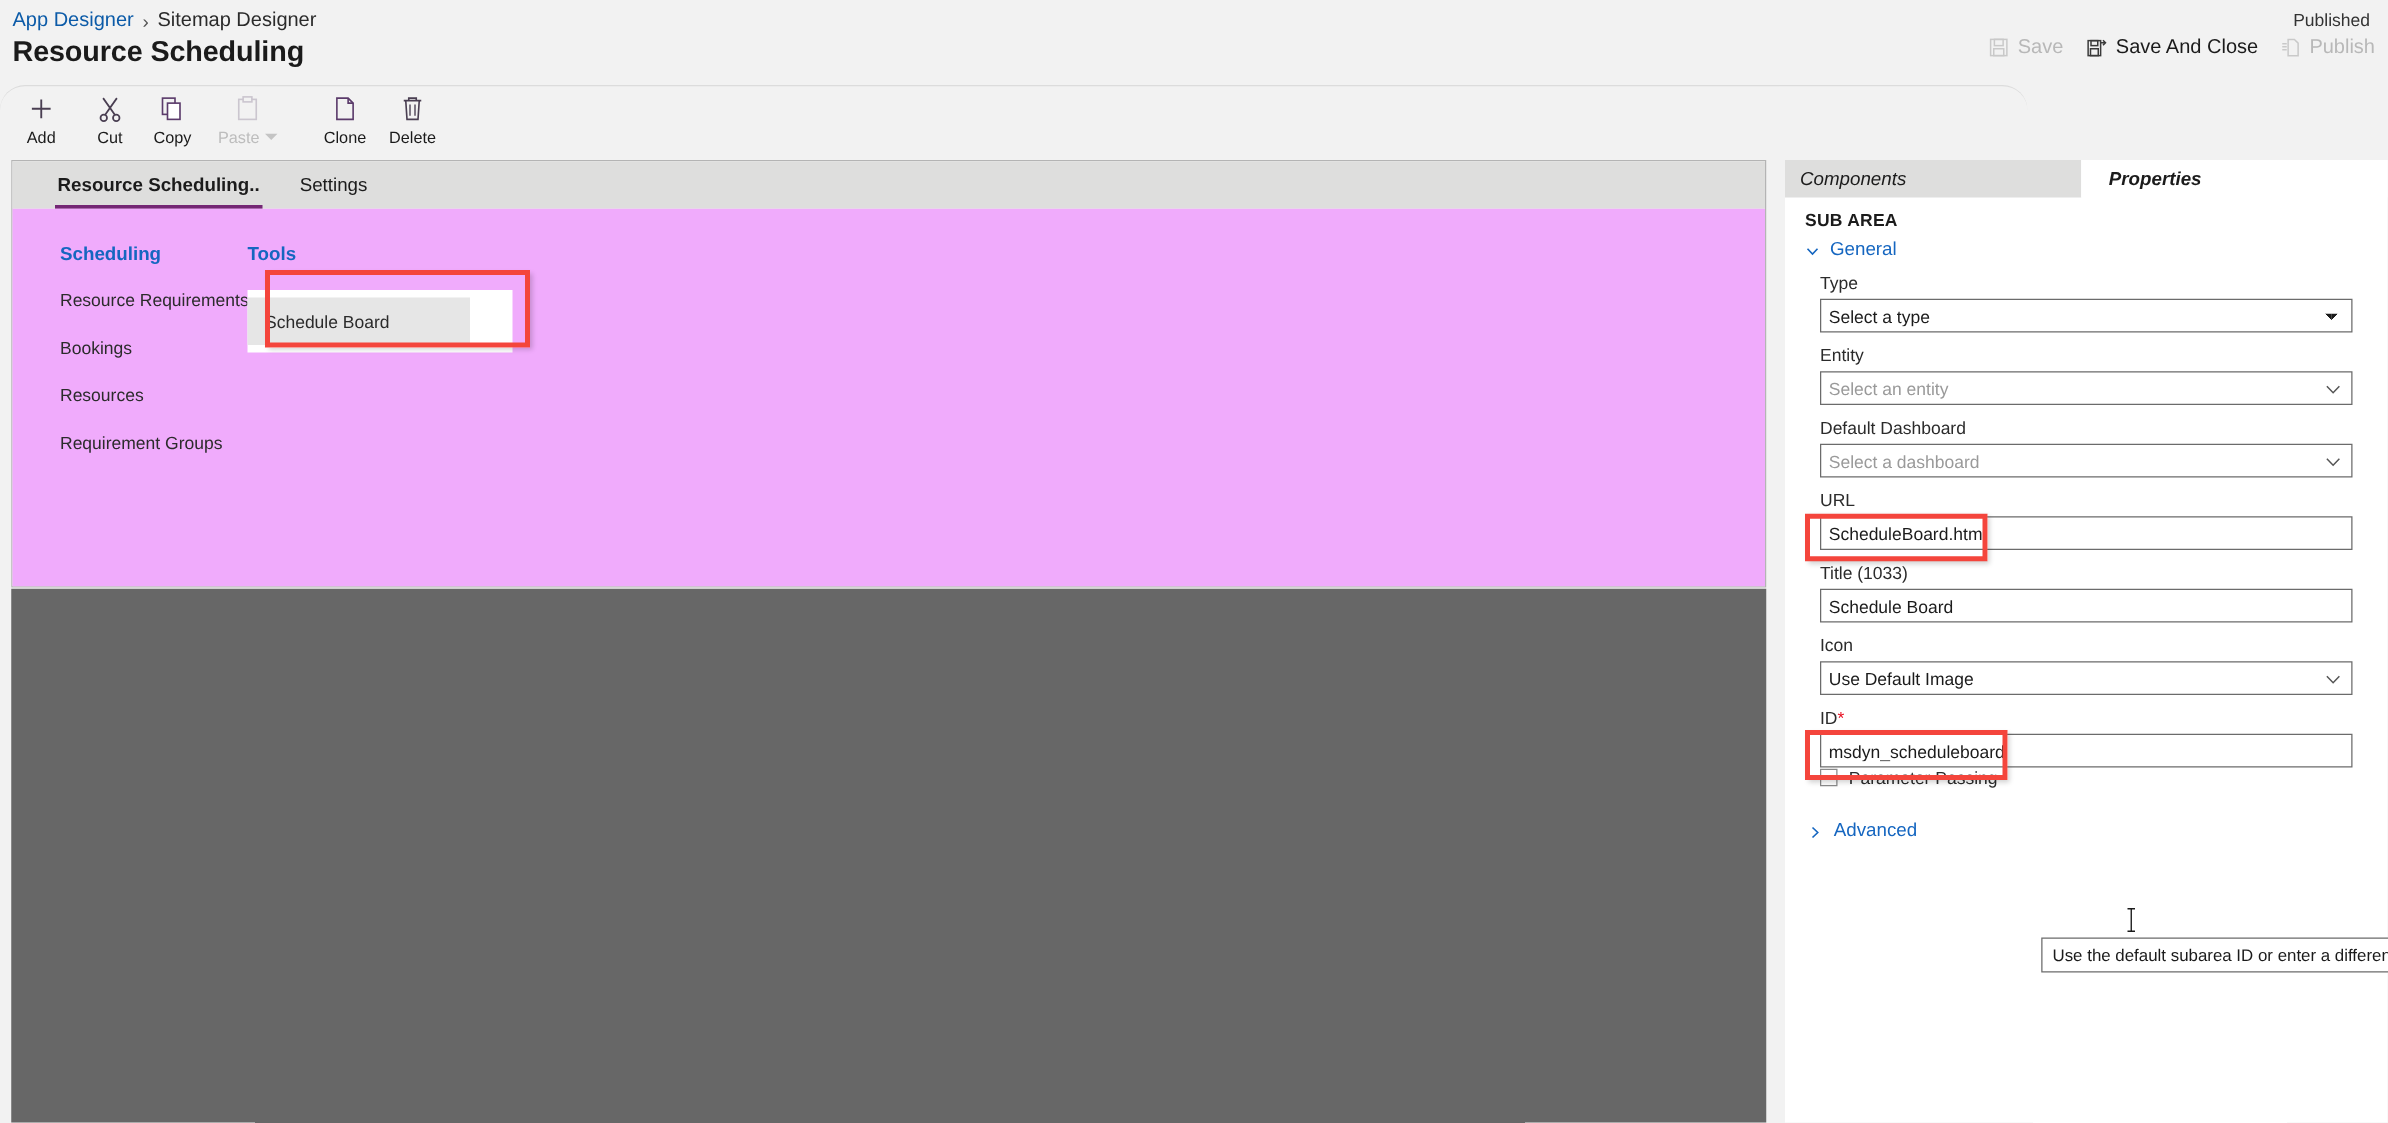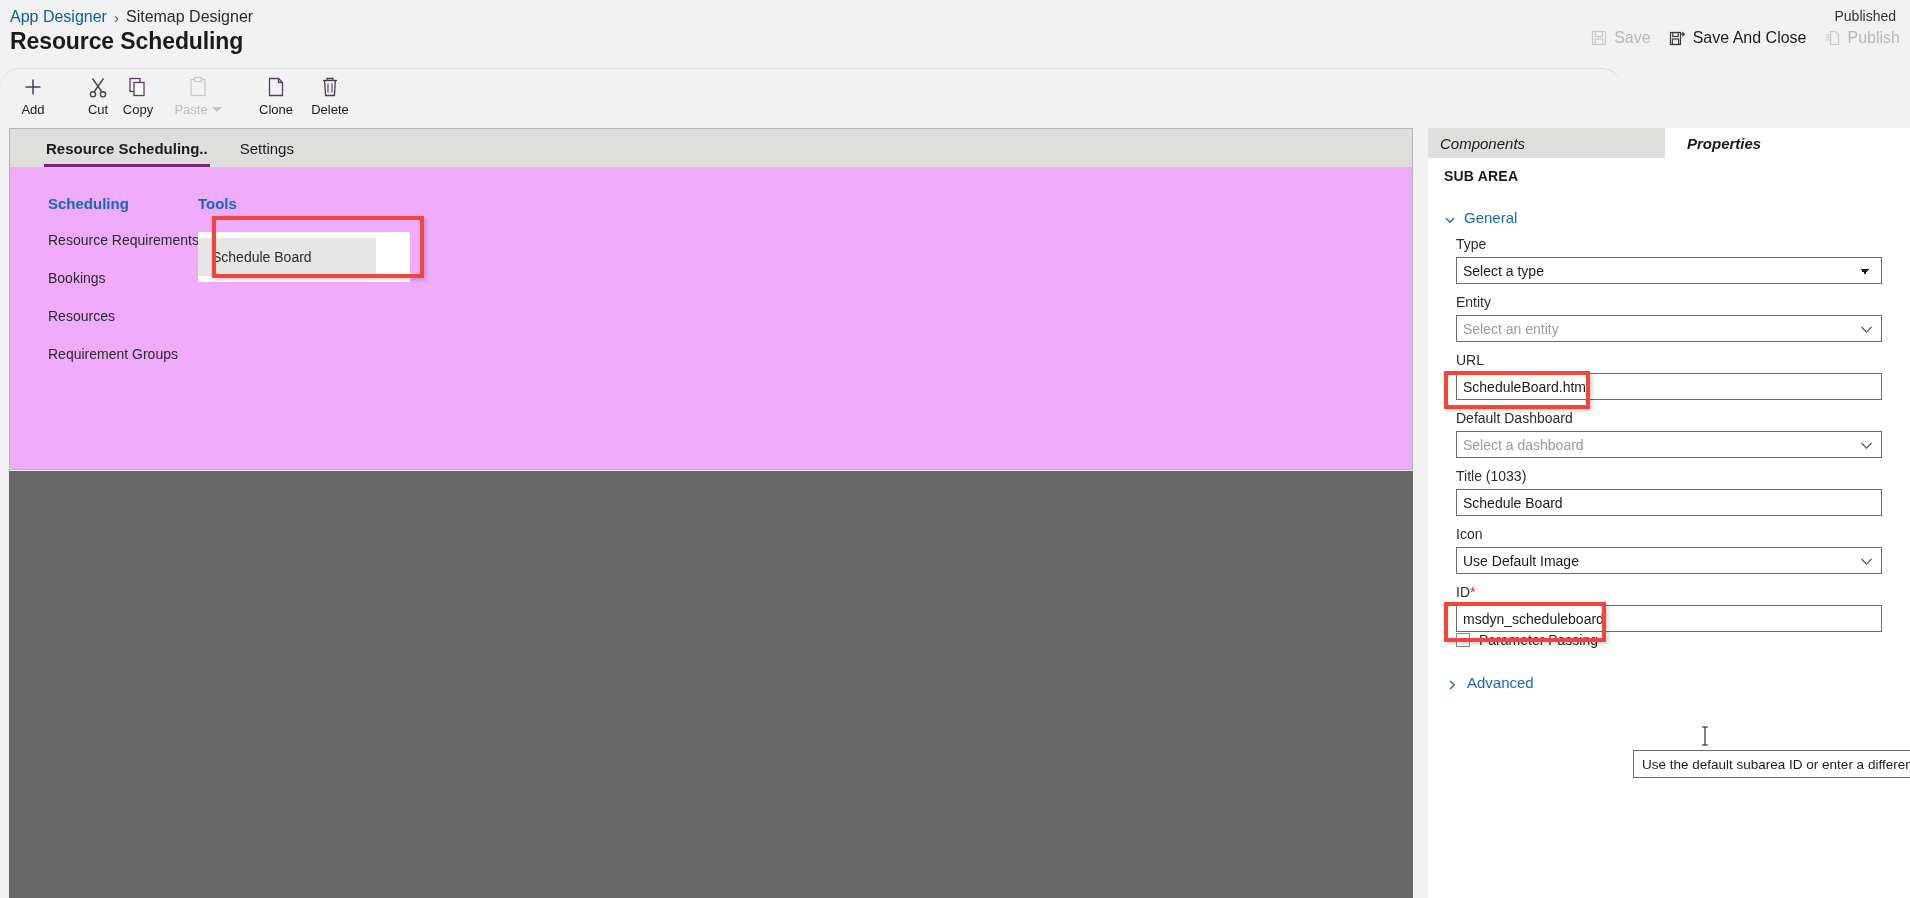--- a/index.html
+++ b/index.html
@@ -155,21 +155,21 @@
   #ptab-properties { width: 245px; background: #ffffff; font-weight: bold; padding-left: 22px; }
 
   #panel-body { position: absolute; left: 0; top: 30px; right: 0; bottom: 0; padding: 0 16px; }
   #subarea-heading {
     font-size: 14px; font-weight: bold; color: #1b1b1b;
     margin: 10px 0 0 0; letter-spacing: .2px;
   }
   .section-toggle {
     display: flex; align-items: center; gap: 8px;
     font-size: 15px; color: #1566c0; cursor: pointer;
-    margin-top: 25px;
+    margin-top: 7px;
   }
   .chev { width: 12px; height: 12px; display: inline-block; }
 
   .field { margin-top: 10px; position: relative; }
   .field-label {
     font-size: 14px; color: #2b2b2b; margin-bottom: 5px;
     padding-left: 12px; display: block;
   }
   .req-star { color: #e81123; }
 
@@ -295,21 +295,21 @@
     <span class="glyph">
       <svg width="22" height="22" viewBox="0 0 22 22">
         <path d="M11 3.5 v15 M3.5 11 h15" stroke="#4a3f52" stroke-width="1.5" fill="none"></path>
       </svg>
     </span>
     <span class="lbl">
         <span>Add</span>
       </span>
   </div>
 
-  <div class="cmd" style="left:65px">
+  <div class="cmd" style="left:55px">
     <span class="glyph">
       <svg width="20" height="22" viewBox="0 0 20 22">
         <path d="M4.5 2.5 L14 16 M15.5 2.5 L6 16" stroke="#4a3f52" stroke-width="1.4" fill="none"></path>
         <circle cx="5" cy="18.3" r="2.6" fill="none" stroke="#4a3f52" stroke-width="1.4"></circle>
         <circle cx="15" cy="18.3" r="2.6" fill="none" stroke="#4a3f52" stroke-width="1.4"></circle>
       </svg>
     </span>
     <span class="lbl">
         <span>Cut</span>
       </span>
@@ -445,42 +445,42 @@
           <span class="cchev">
             <svg width="13" height="13" viewBox="0 0 13 13">
               <path d="M1.5 4 L6.5 9.2 L11.5 4" fill="none" stroke="#555" stroke-width="1.2"></path>
             </svg>
           </span>
         </div>
       </div>
     </div>
 
     <div class="field">
-      <span class="field-label">URL</span>
-      <div class="ctrl-wrap">
-        <input class="txtbox" type="text" value="ScheduleBoard.html" style="">
-      </div>
-      <div class="annot" style="left:0px; top:19px; width:146px; height:38px;"></div>
-    </div>
-
-    <div class="field">
       <span class="field-label">Default Dashboard</span>
       <div class="ctrl-wrap">
         <div class="combo">
           <span class="val ph">Select a dashboard</span>
           <span class="cchev">
             <svg width="13" height="13" viewBox="0 0 13 13">
               <path d="M1.5 4 L6.5 9.2 L11.5 4" fill="none" stroke="#555" stroke-width="1.2"></path>
             </svg>
           </span>
         </div>
       </div>
     </div>
 
     <div class="field">
+      <span class="field-label">URL</span>
+      <div class="ctrl-wrap">
+        <input class="txtbox" type="text" value="ScheduleBoard.html" style="">
+      </div>
+      <div class="annot" style="left:0px; top:19px; width:146px; height:38px;"></div>
+    </div>
+
+    <div class="field">
       <span class="field-label">Title (1033)</span>
       <div class="ctrl-wrap">
         <input class="txtbox" type="text" value="Schedule Board" style="">
       </div>
     </div>
 
     <div class="field">
       <span class="field-label">Icon</span>
       <div class="ctrl-wrap">
         <div class="combo">

